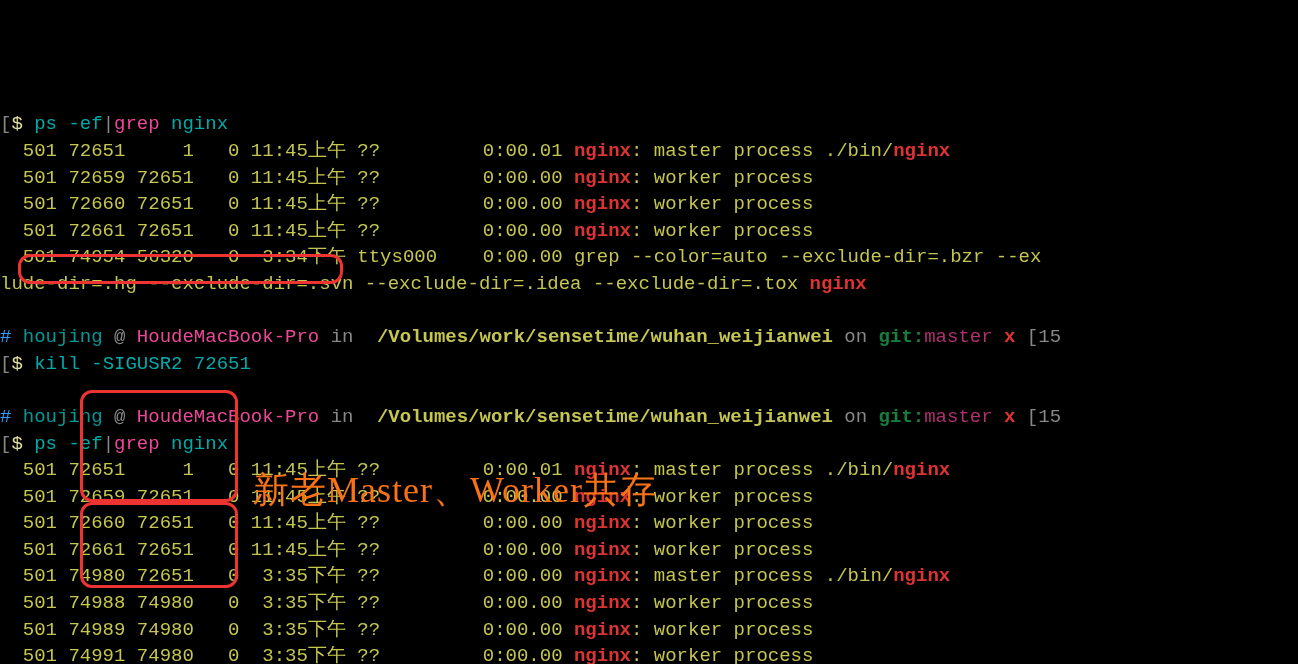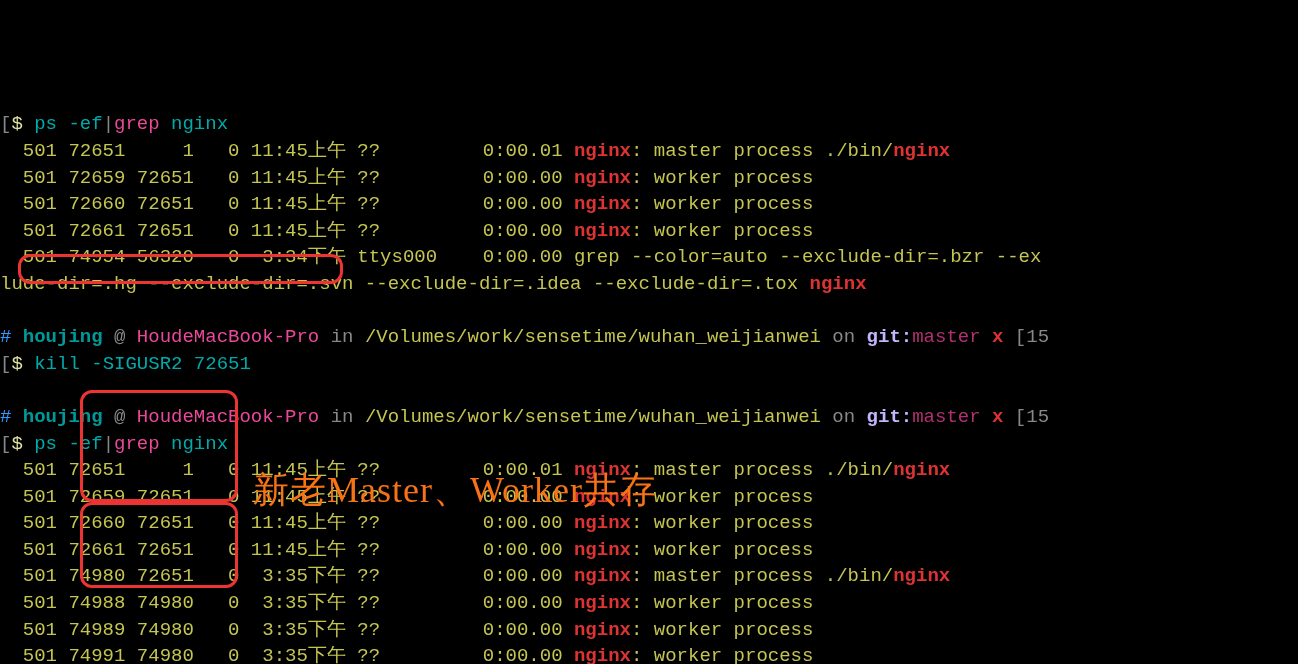--- a/index.html
+++ b/index.html
@@ -20,25 +20,25 @@
       height: 664px;
       overflow: hidden;
     }
     .prompt-bracket { color: #888; }
     .dollar { color: #e0e0a0; }
     .hash { color: #3399ff; }
     .gray { color: #888888; }
     .yellow { color: #c5c551; }
     .cyan { color: #00aaaa; }
     .green { color: #ec4899; }
-    .teal { color: #009999; font-weight: bold; }
+    .teal { color: #009999; }
     .magenta { color: #b03070; text-align: center; }
     .bold-red { color: #dd3333; font-weight: bold; }
-    .bold-yellow { color: #c5c551; font-weight: normal; }
-    .bold-cyan { color: #c4b5fd; font-weight: bold; }
+    .bold-yellow { color: #c5c551; font-weight: bold; margin-left: 12px; }
+    .bold-cyan { color: #15803d; font-weight: bold; }
     .highlight-box {
       position: absolute;
       border: 3px solid #ee3333;
       border-radius: 12px;
       pointer-events: none;
     }
     .overlay-text {
       position: absolute;
       color: #f97316;
       font-size: 36px;

